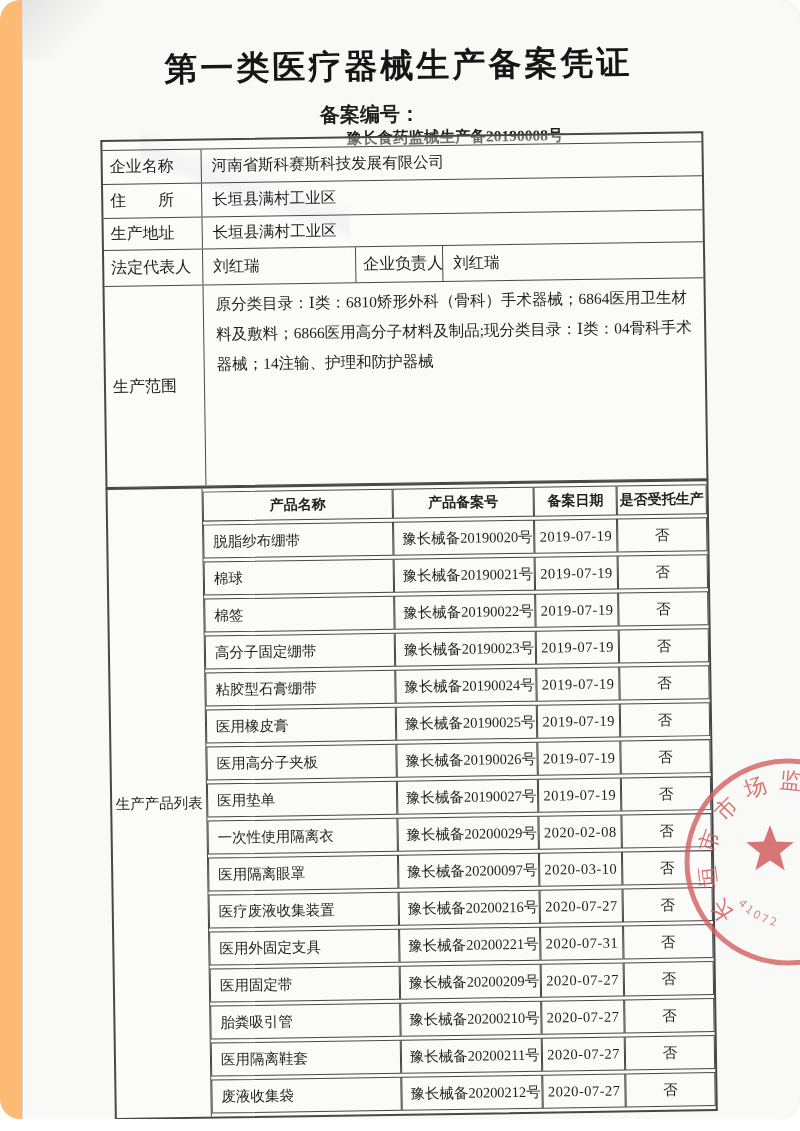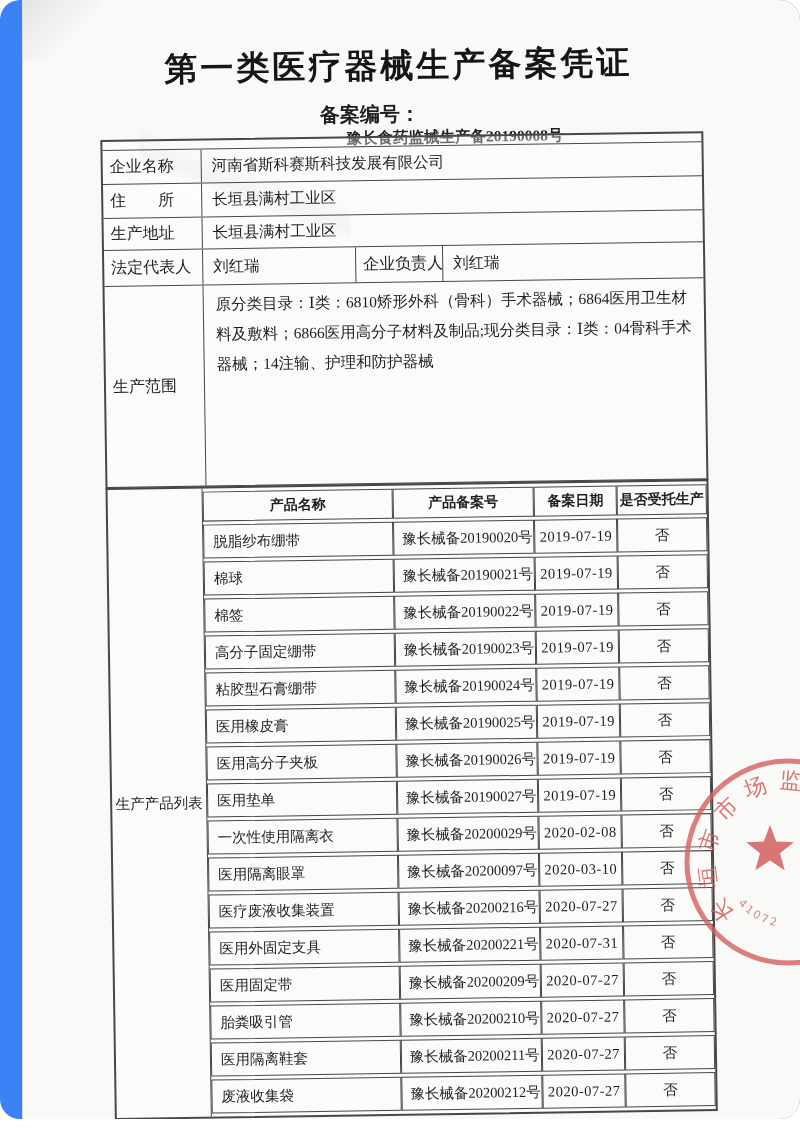--- a/index.html
+++ b/index.html
@@ -1,18 +1,18 @@
 <!DOCTYPE html>
 <html><head>
 <meta charset="utf-8">
 <style>
   html,body { margin:0; padding:0; }
   .page {
     position:relative; width:800px; height:1119px; overflow:hidden;
-    background:#3b82f6;
+    background:#fdba74;
     font-family:"Liberation Serif","DejaVu Serif",serif;
     color:#1f1f1f;
     border-radius:20px;
   }
   .paper {
     position:absolute; left:22px; top:0; right:0; bottom:0;
     background:#f9f9f7;
     border-left:1px solid #d5d5d1;
   }
   .corner-shade {

